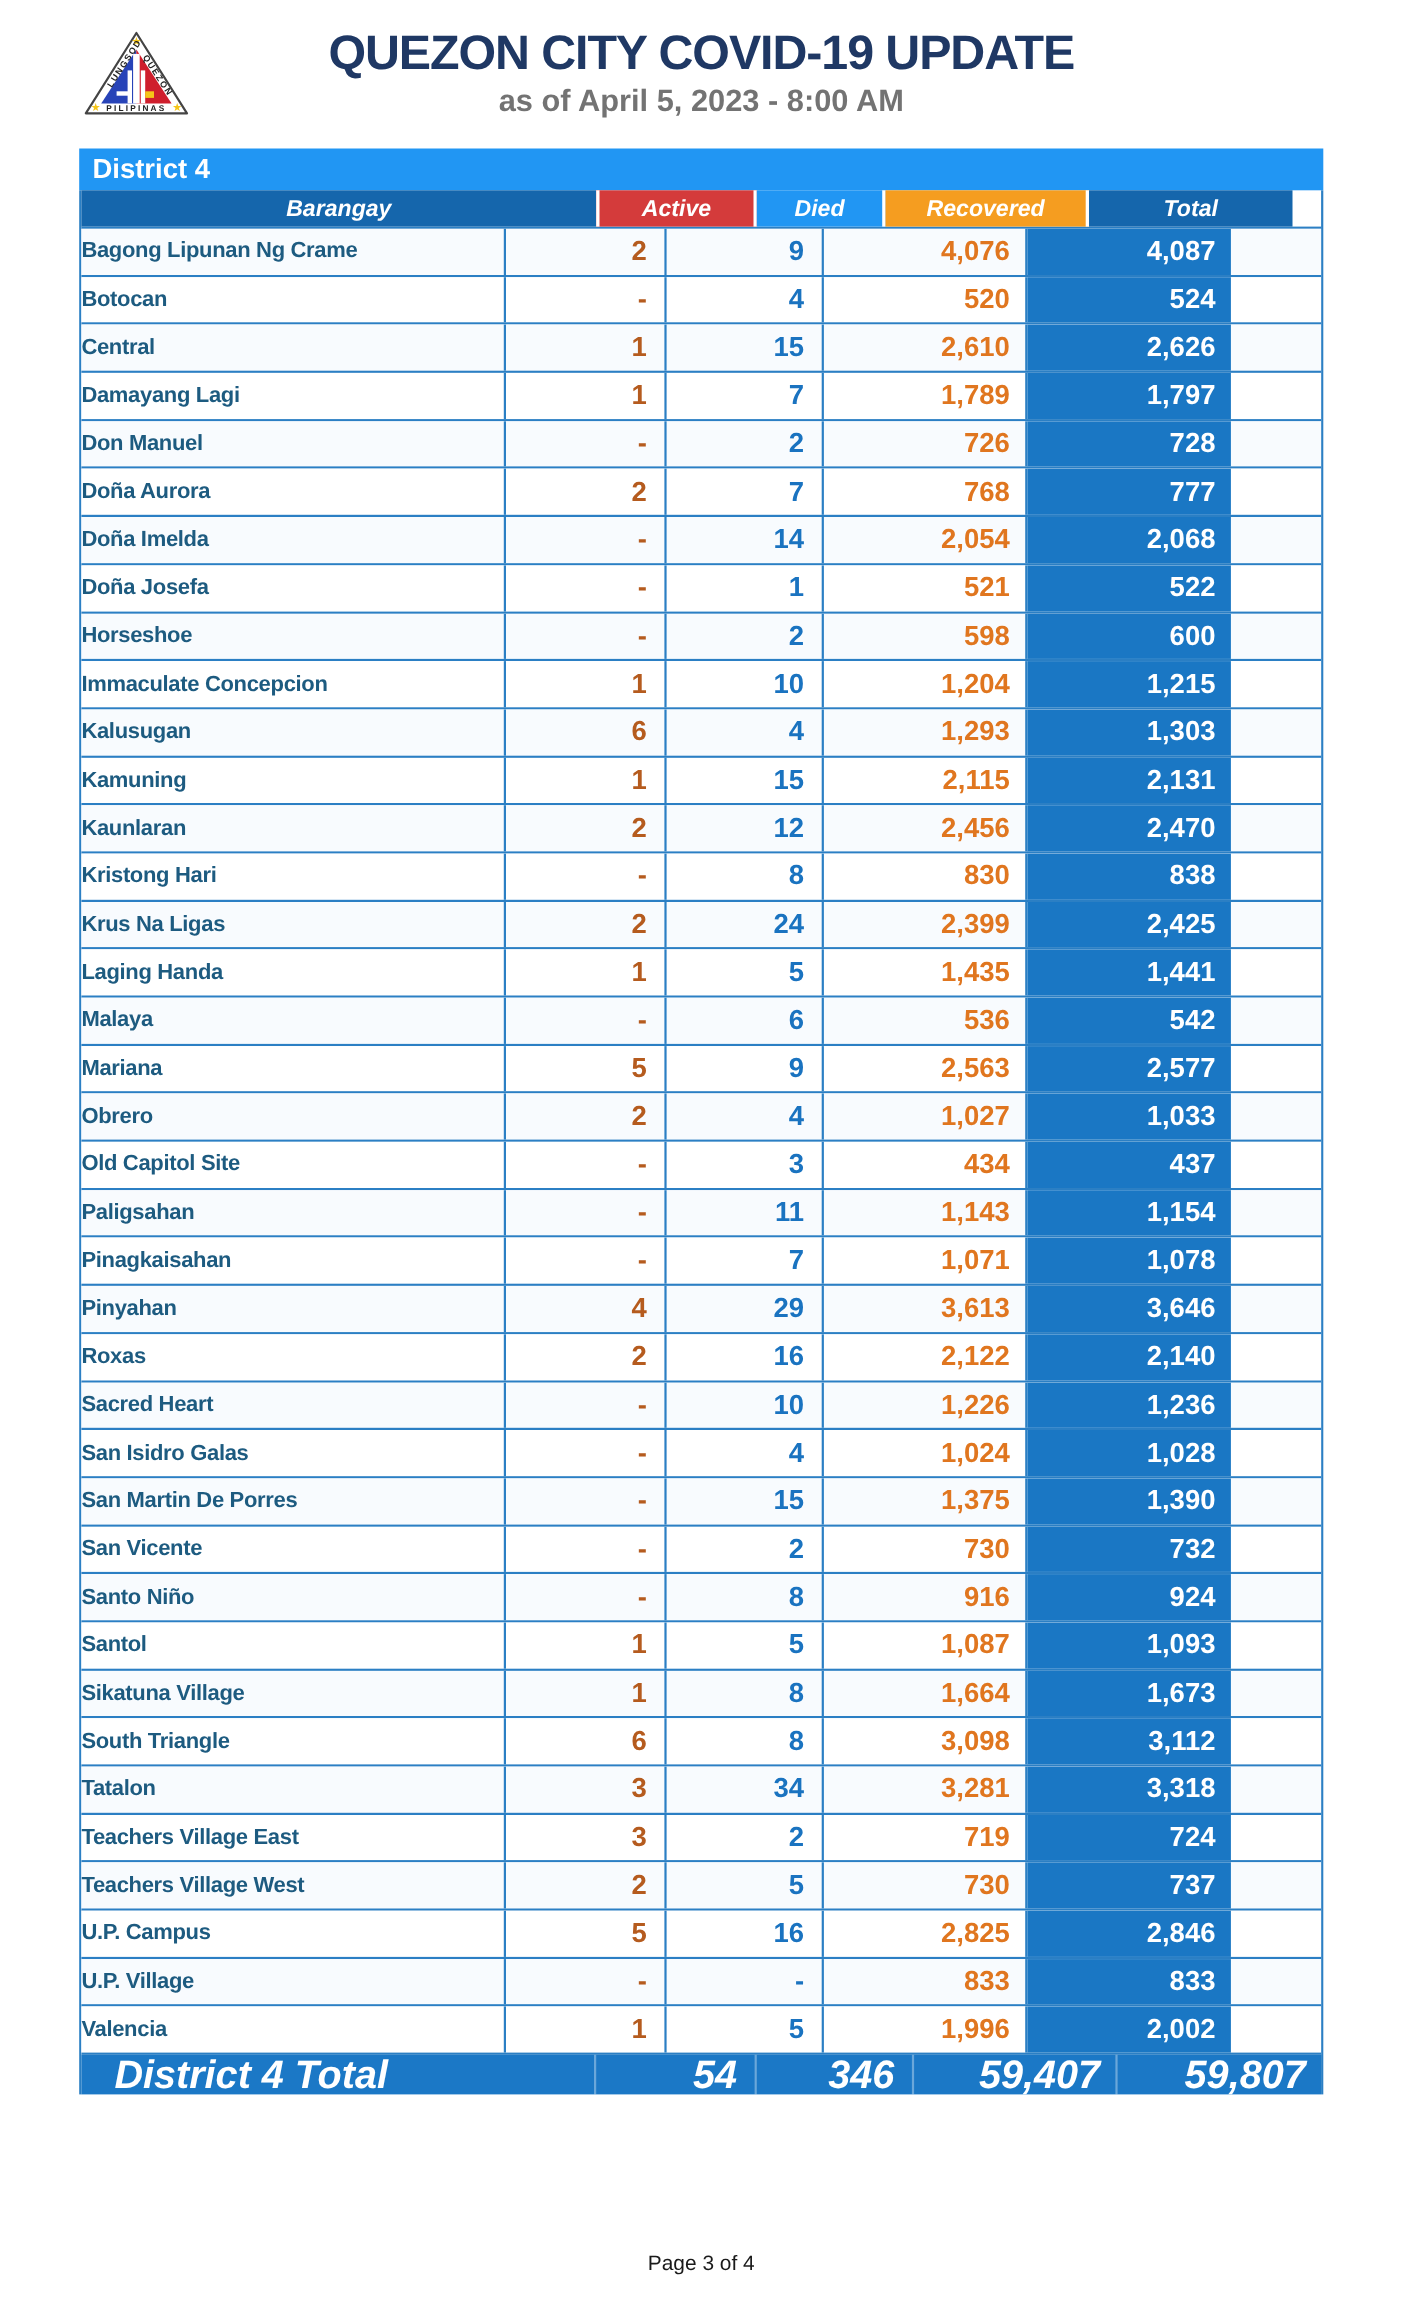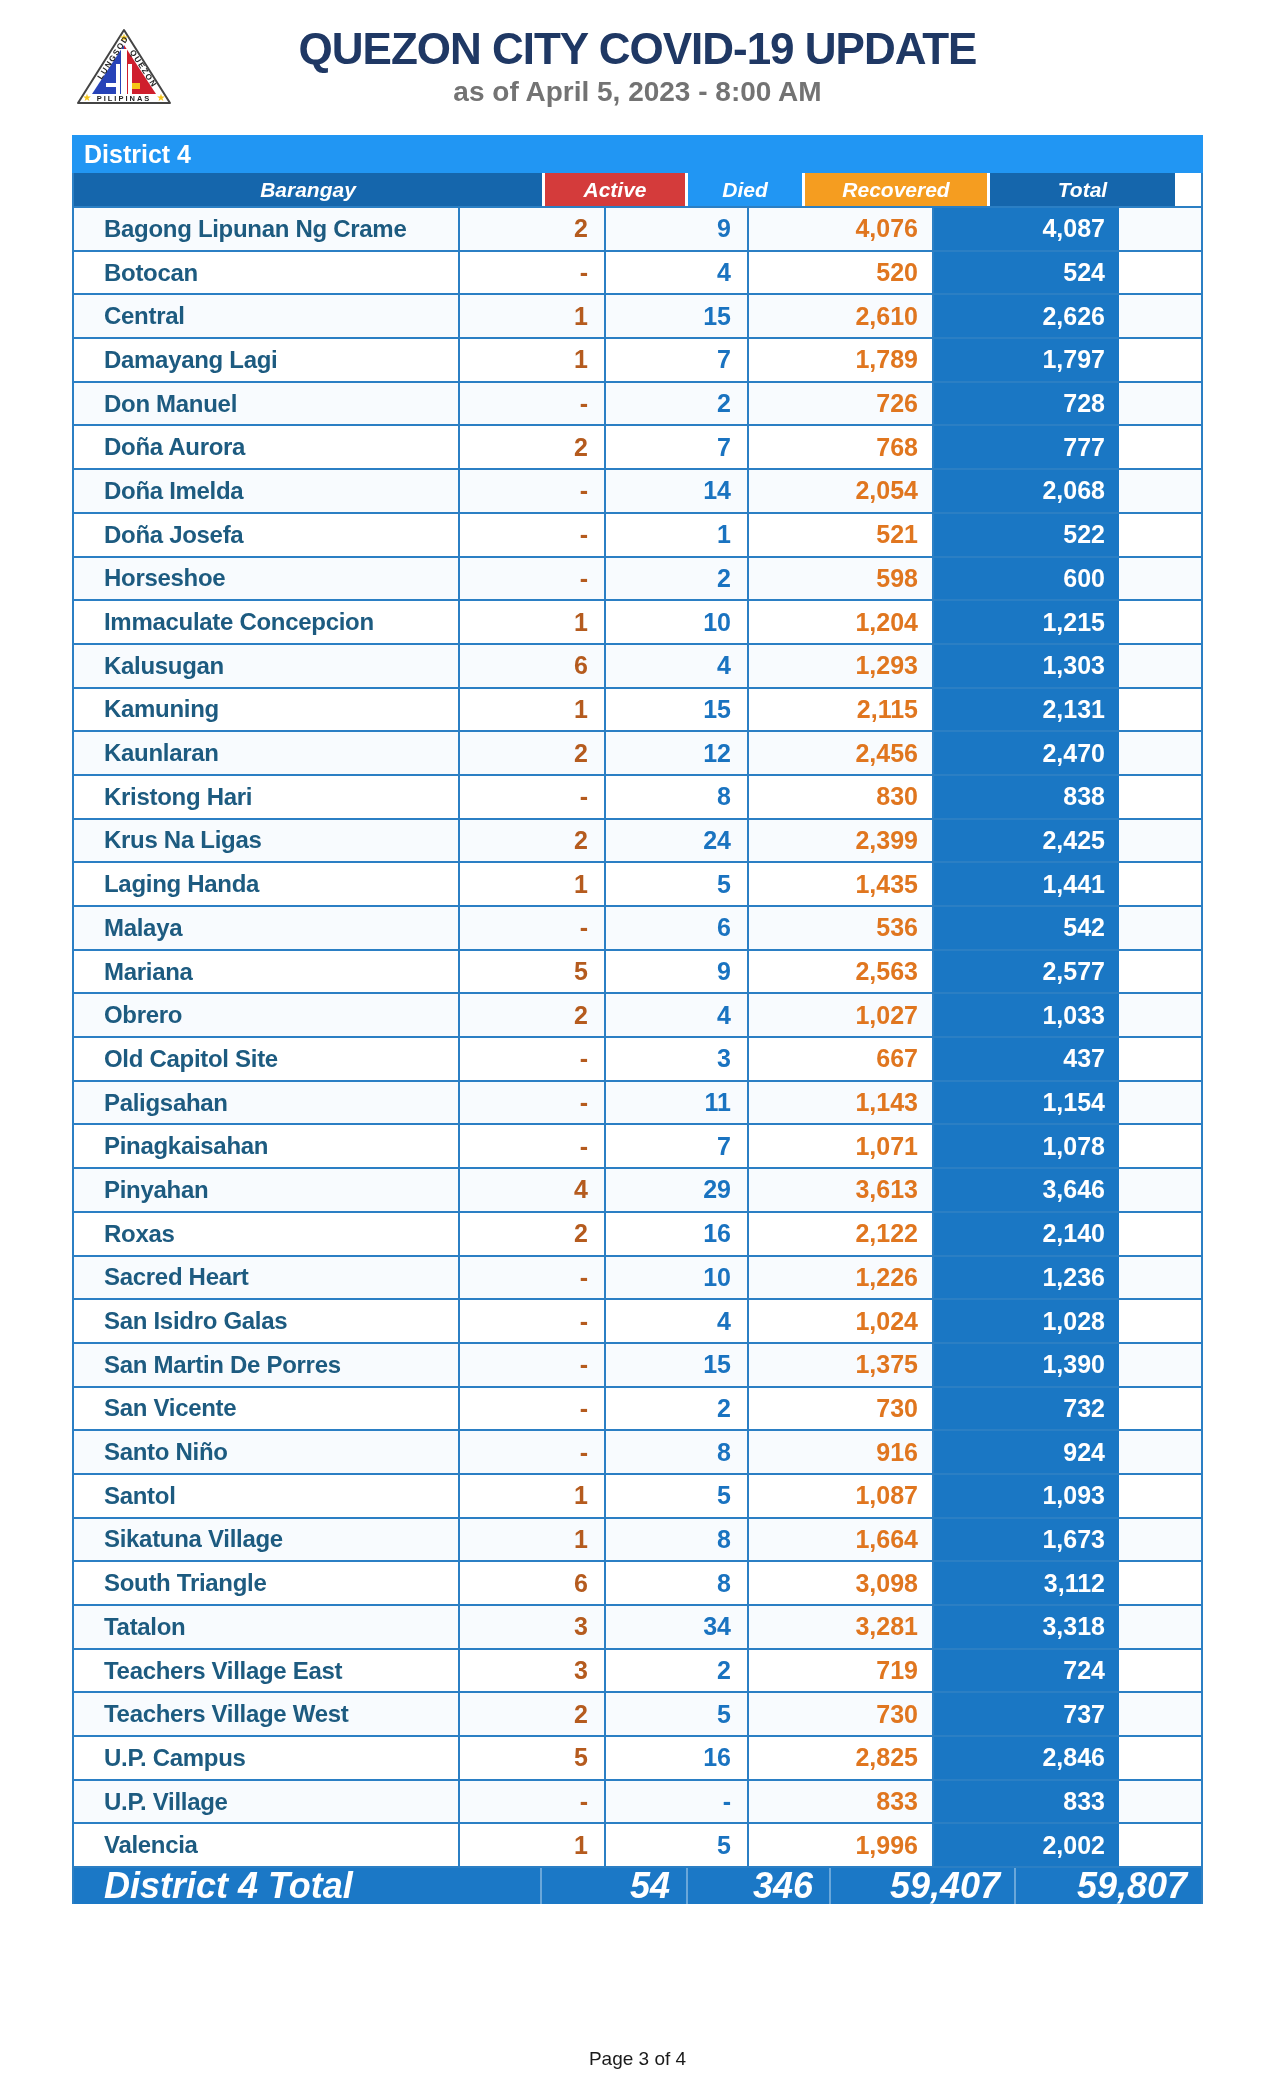--- a/index.html
+++ b/index.html
@@ -37,22 +37,22 @@
   .h-died{width:117px;background:#2196f3;border-right:3px solid #fff;}
   .h-recovered{width:185px;background:#f59d20;border-right:3px solid #fff;}
   .h-total{width:185px;background:#1566ac;}
   .row{display:flex;height:43.7px;border-bottom:2px solid #2b7fc4;box-sizing:border-box;background:#f8fbfe;}
   .row:nth-child(even){background:#ffffff;}
   .c{
     display:flex;align-items:center;box-sizing:border-box;
     font-weight:bold;font-size:25px;
   }
   .c-barangay{
-    width:386px;border-right:2px solid #2b7fc4;padding-left:30px;
-    color:#1d5b80;font-size:24px;letter-spacing:-0.3px;
+    width:386px;border-right:2px solid #2b7fc4;
+    color:#1d5b80;font-size:20px;letter-spacing:-0.3px;
   }
   .c-active{width:146px;border-right:2px solid #2b7fc4;justify-content:flex-end;padding-right:16px;color:#b55b1e;}
   .c-died{width:143px;border-right:2px solid #2b7fc4;justify-content:flex-end;padding-right:16px;color:#1a73c0;}
   .c-recovered{width:185px;border-right:2px solid #2b7fc4;justify-content:flex-end;padding-right:14px;color:#e0761f;}
   .c-total{width:185px;background:#1a77c4;justify-content:flex-end;padding-right:14px;color:#ffffff;}
   .total-row{
     display:flex;height:36px;background:#1b78c6;color:#ffffff;
     font-weight:bold;font-style:italic;font-size:36px;box-sizing:border-box;
   }
   .t{display:flex;align-items:center;box-sizing:border-box;}
@@ -251,21 +251,21 @@
     <div class="c c-active">2</div>
     <div class="c c-died">4</div>
     <div class="c c-recovered">1,027</div>
     <div class="c c-total">1,033</div>
   </div>
 
   <div class="row">
     <div class="c c-barangay">Old Capitol Site</div>
     <div class="c c-active">-</div>
     <div class="c c-died">3</div>
-    <div class="c c-recovered">667</div>
+    <div class="c c-recovered">434</div>
     <div class="c c-total">437</div>
   </div>
 
   <div class="row">
     <div class="c c-barangay">Paligsahan</div>
     <div class="c c-active">-</div>
     <div class="c c-died">11</div>
     <div class="c c-recovered">1,143</div>
     <div class="c c-total">1,154</div>
   </div>

